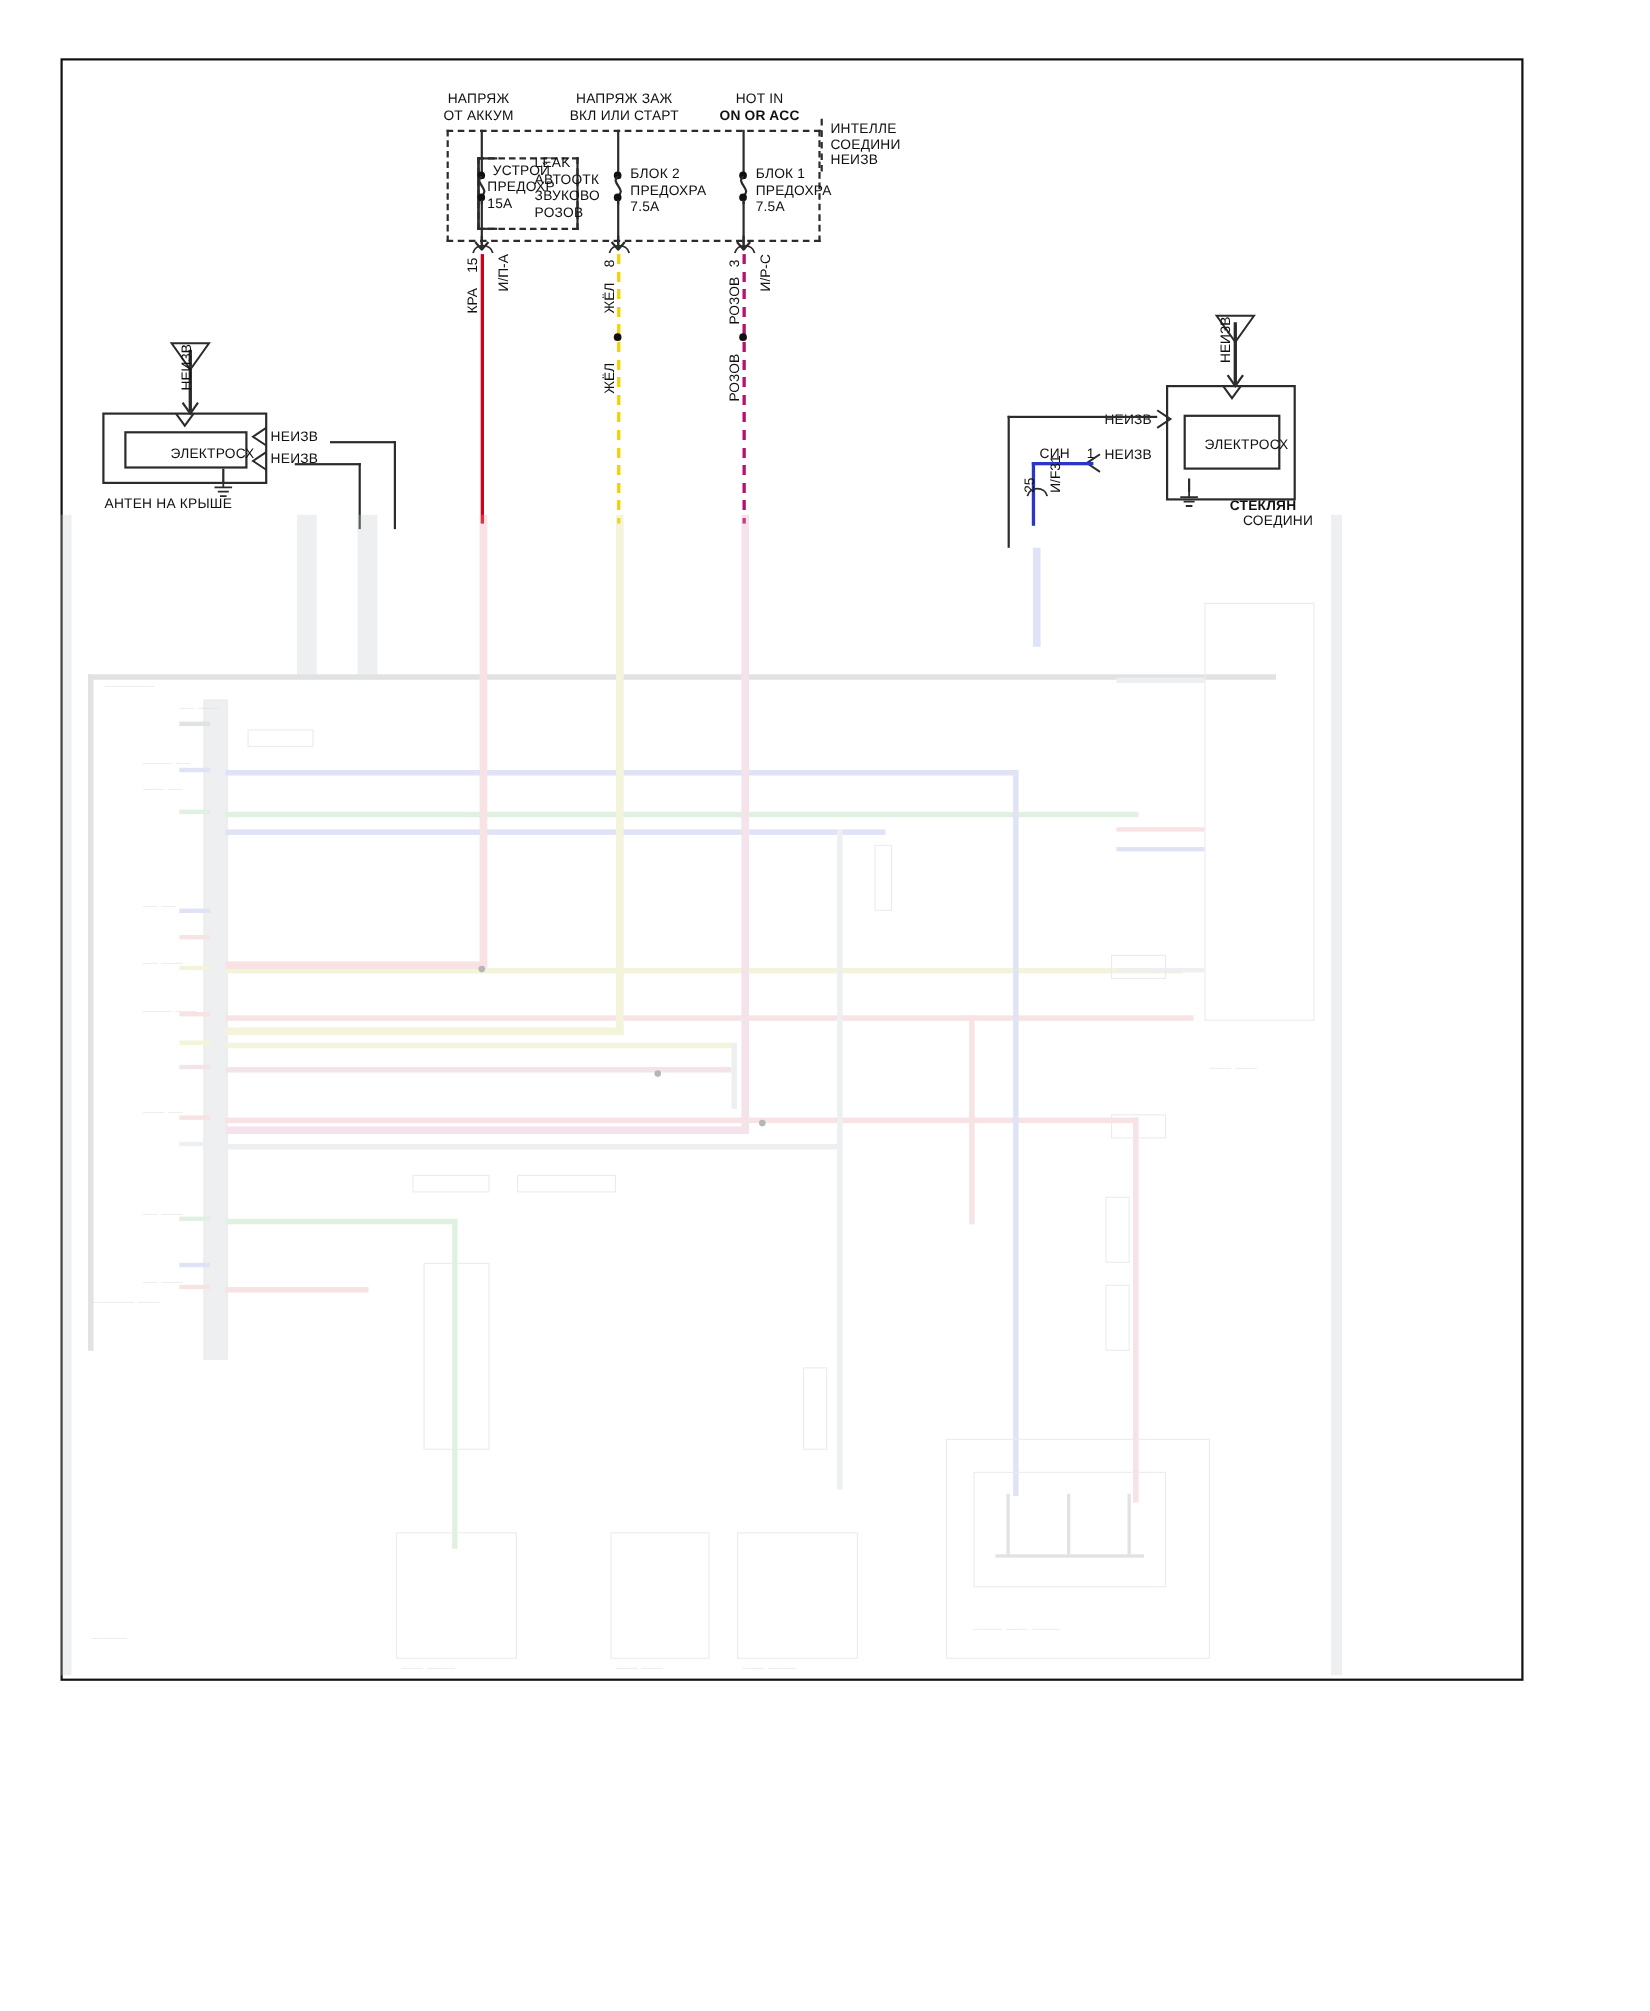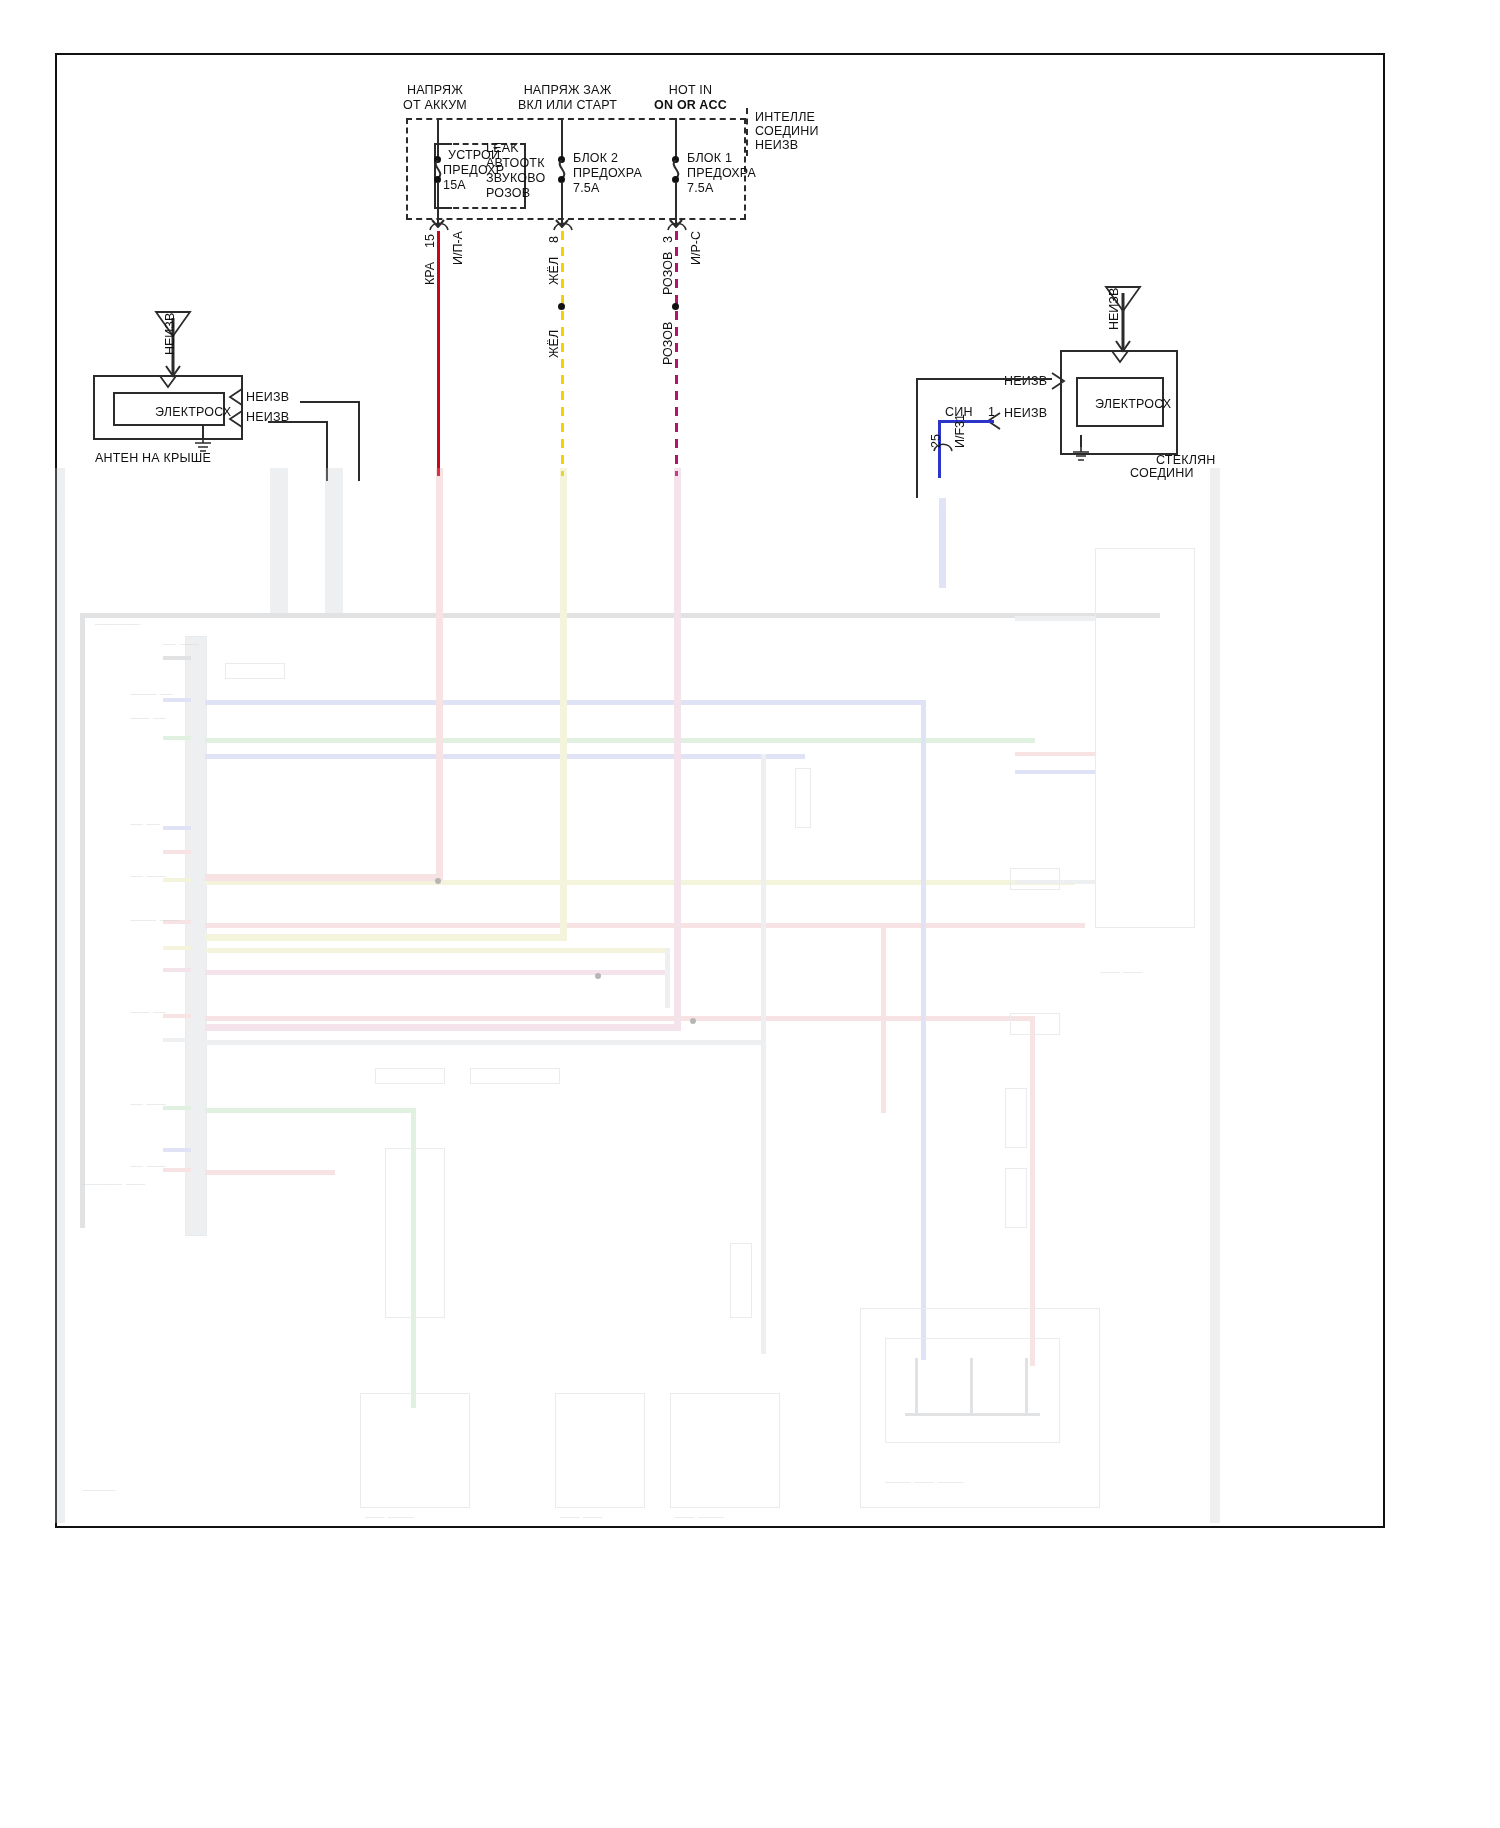--- a/index.html
+++ b/index.html
@@ -215,21 +215,21 @@
   <svg class="antenna" style="left:1050px;top:372px;" width="16" height="18" viewBox="0 0 16 18">
     <path d="M2 1 L14 9 L2 17" stroke="#2b2b2b" stroke-width="1.8" fill="none"></path>
   </svg>
   <div class="txt" style="left:1004px;top:374px;">НЕИЗВ</div>
 
   <svg class="antenna" style="left:986px;top:412px;" width="16" height="18" viewBox="0 0 16 18">
     <path d="M14 1 L2 9 L14 17" stroke="#2b2b2b" stroke-width="1.8" fill="none"></path>
   </svg>
   <div class="txt" style="left:1004px;top:406px;">НЕИЗВ</div>
 
-  <div class="txt" style="left:1156px;top:453px;">СТЕКЛЯН</div>
+  <div class="txt" style="left:1118px;top:453px;font-weight:bold;">СТЕКЛЯН</div>
   <div class="txt" style="left:1130px;top:466px;">СОЕДИНИ</div>
 
   <svg class="antenna" style="left:1070px;top:446px;" width="22" height="18" viewBox="0 0 22 18">
     <path d="M11 0 L11 6 M3 6 L19 6 M6 10 L16 10 M8 14 L14 14" stroke="#2b2b2b" stroke-width="1.6" fill="none"></path>
   </svg>
   <div class="ln lnv" style="left:1080px;top:435px;height:12px;"></div>
 
   <div class="ln lnh" style="left:916px;top:378px;width:136px;"></div>
   <div class="ln lnv" style="left:916px;top:378px;height:120px;"></div>
 

